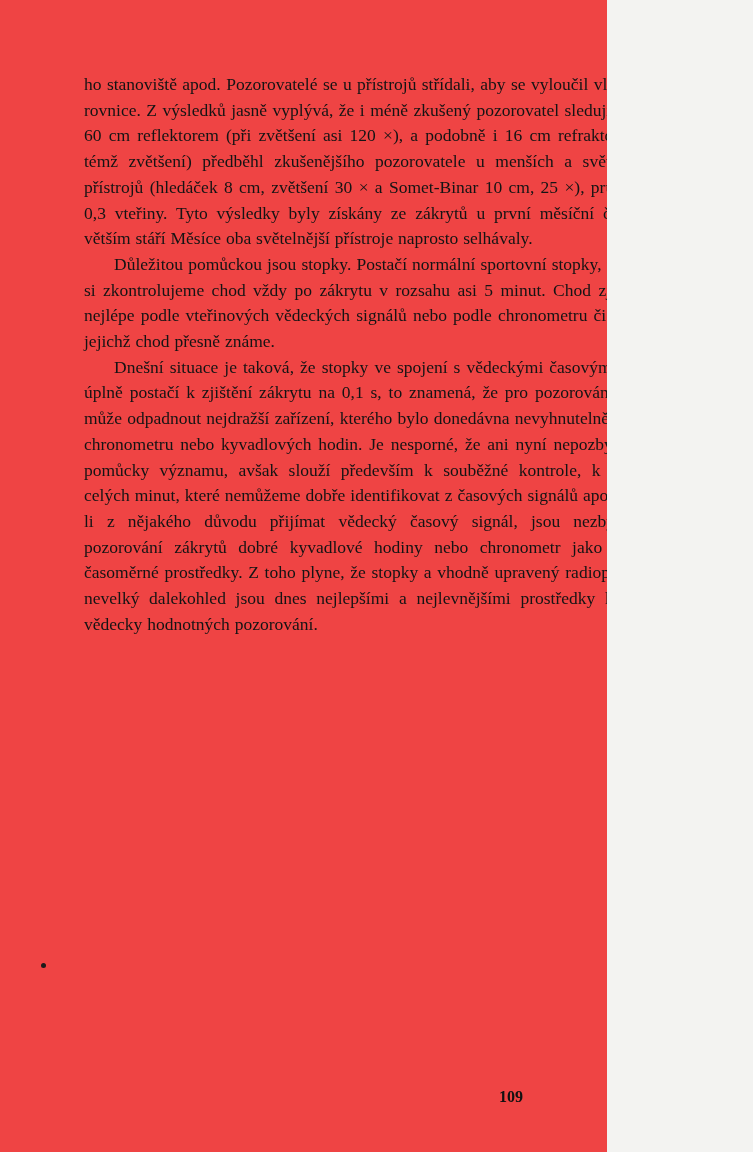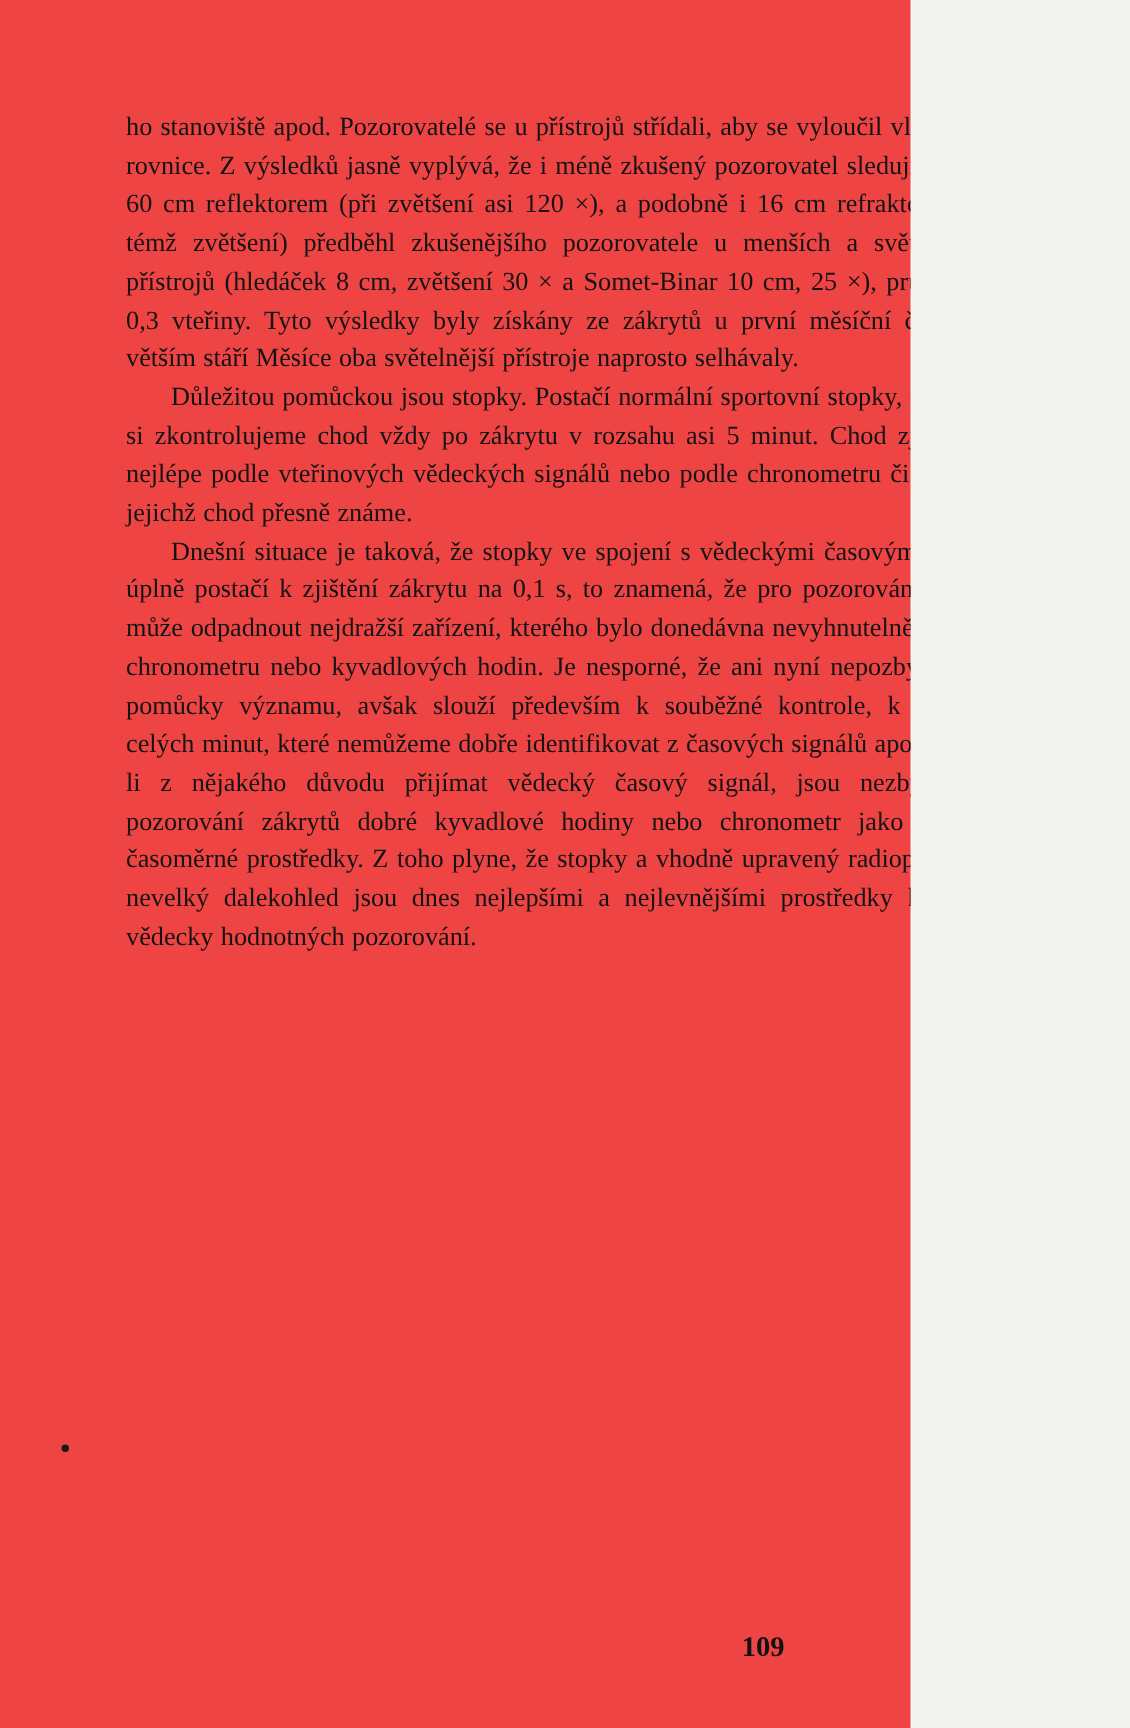--- a/index.html
+++ b/index.html
@@ -42,21 +42,21 @@
     top: 963px;
     width: 5px;
     height: 5px;
     border-radius: 50%;
     background: #1a1a1a;
   }
   .page-number {
     position: absolute;
     top: 1088px;
     right: 84px;
-    font-size: 19px;
+    font-size: 16px;
     font-weight: bold;
     color: #111;
     font-family: "Liberation Serif", "DejaVu Serif", serif;
   }
 </style>
 </head>
 <body>
 
 <div class="page">
 

